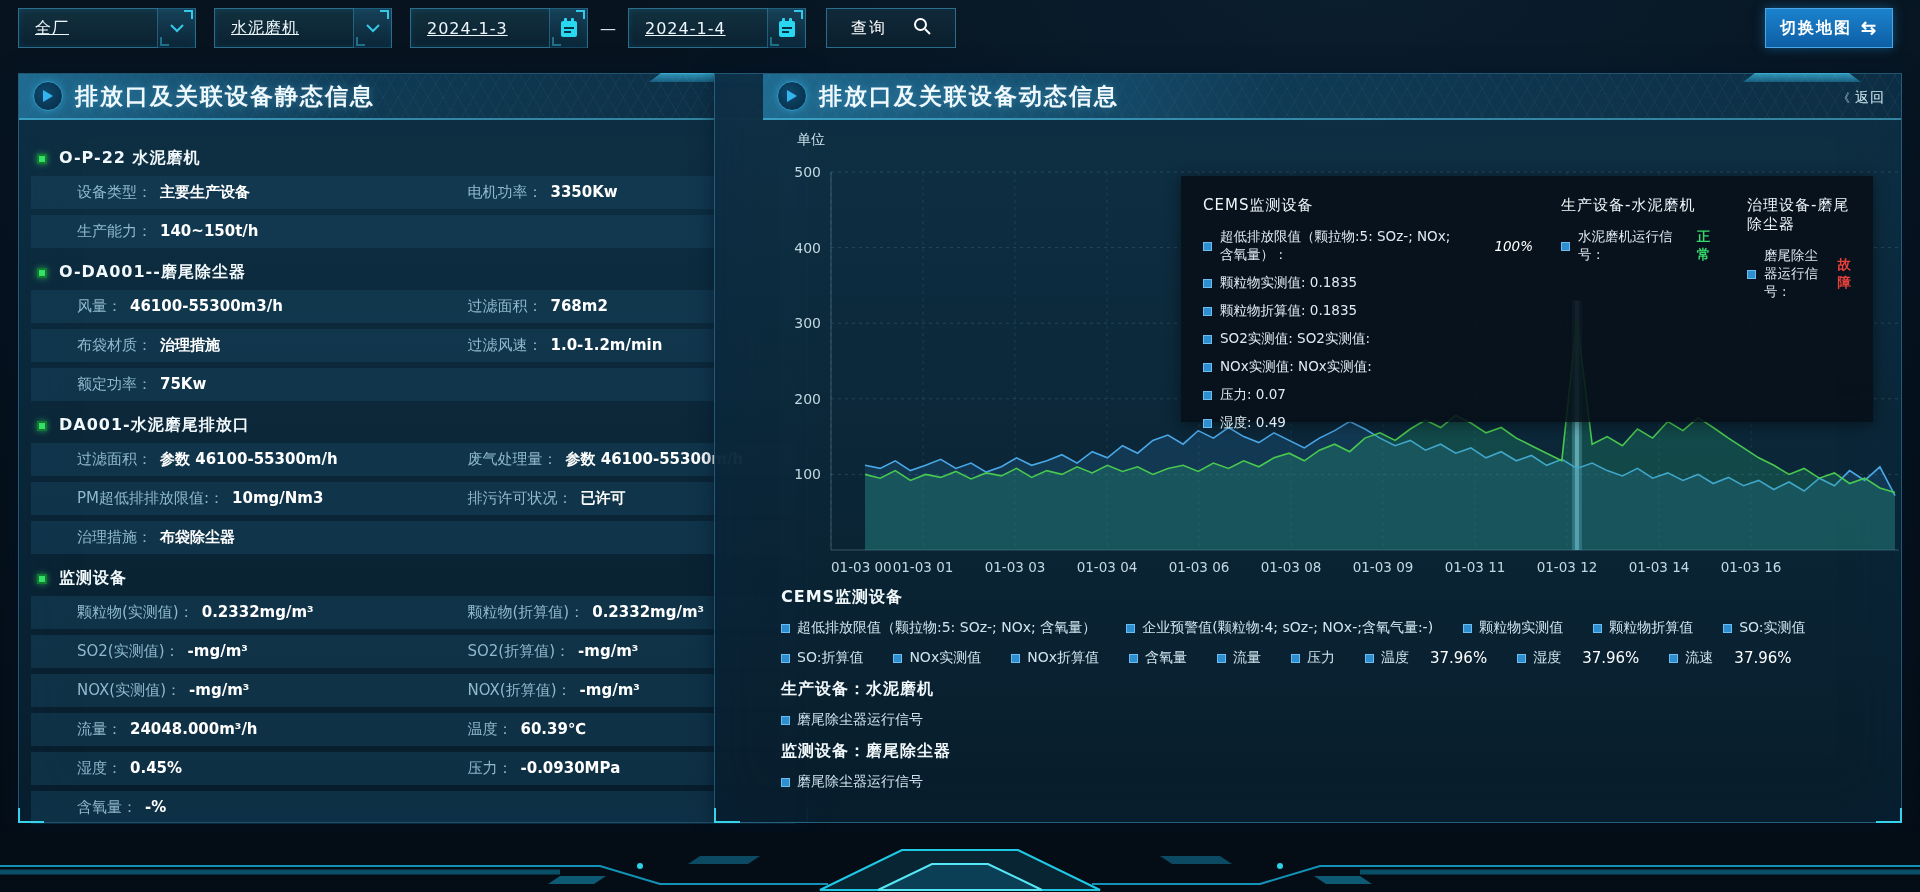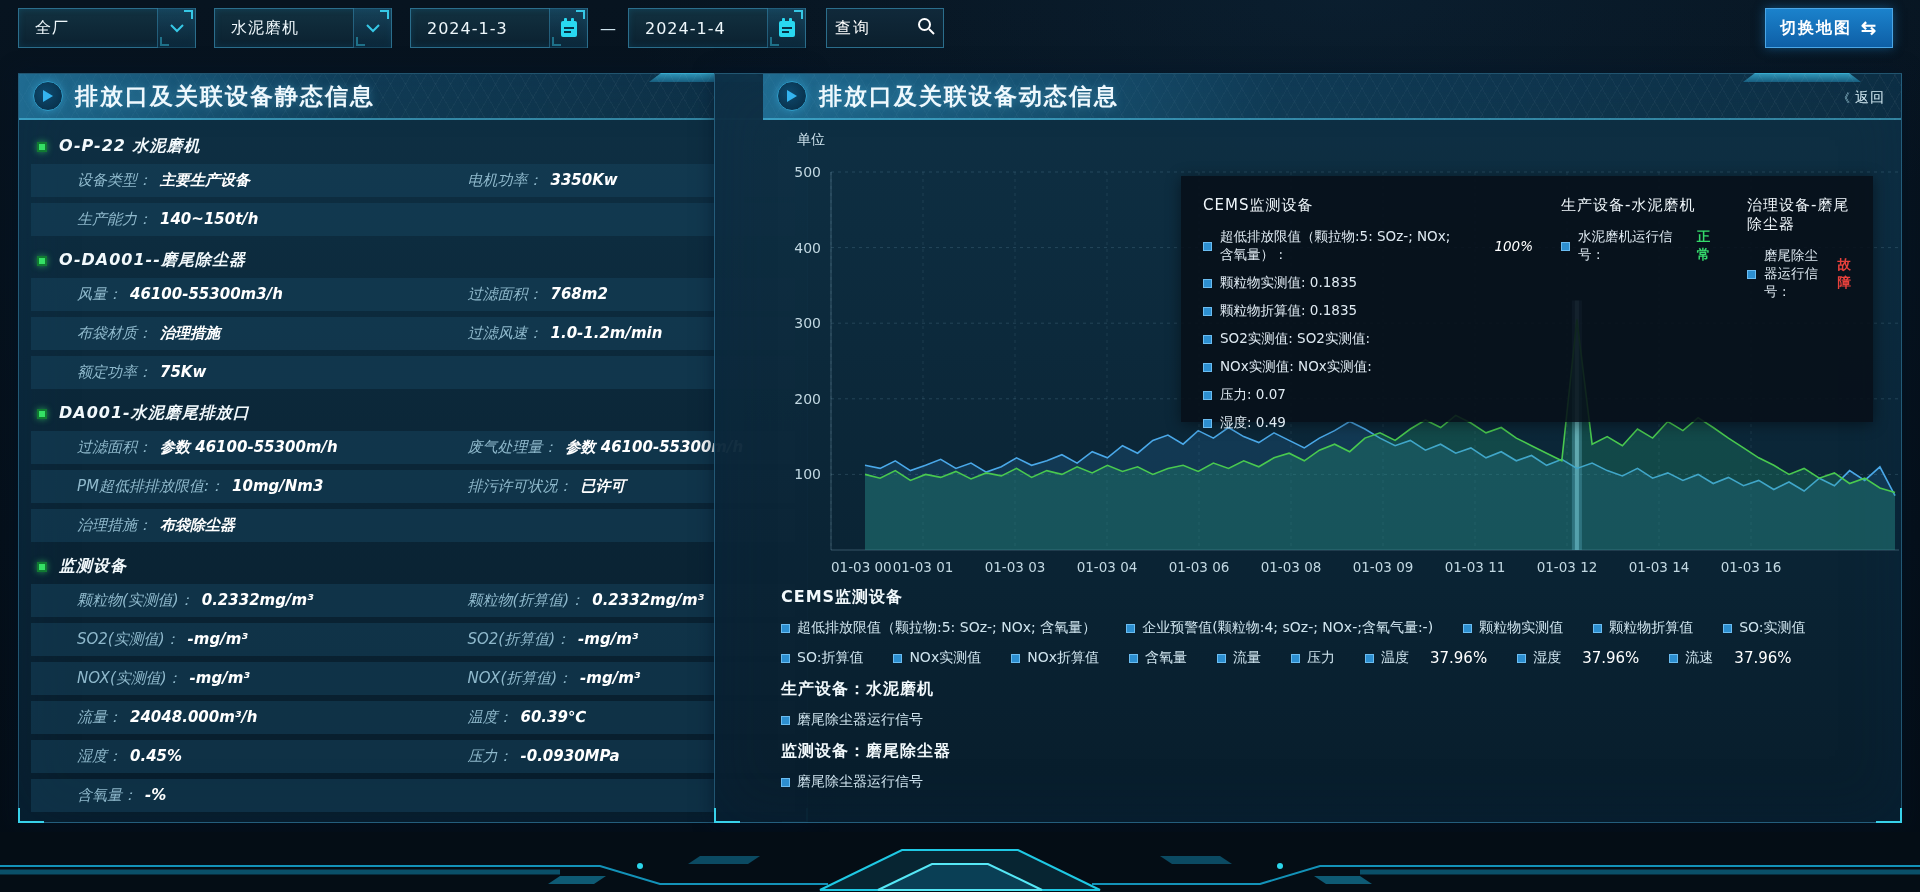--- a/index.html
+++ b/index.html
@@ -15,36 +15,36 @@
 
   
   .topbar { position:absolute; top:8px; left:18px; height:40px; display:flex; align-items:center; }
   .ctl {
     position:relative; height:40px; display:flex; align-items:center;
     background:linear-gradient(180deg,#123140 0%, #0b2130 100%);
     border:1px solid #2b6e8c; margin-right:18px;
     box-shadow:0 0 6px rgba(20,120,160,0.25) inset;
   }
   .sel, .datebox { width:178px; }
-  .ctl .txt { flex:1; padding-left:16px; font-size:16px; color:#eef7fb; letter-spacing:1px; }
+  .ctl .txt { flex:1; padding-left:16px; font-size:16px; color:#eef7fb; letter-spacing:1px;text-decoration:underline; }
   .ctl .btnbox {
     width:38px; height:40px; display:flex; align-items:center; justify-content:center;
     border-left:1px solid rgba(60,150,190,0.45);
     background:linear-gradient(180deg,rgba(25,80,110,0.55),rgba(10,40,60,0.55));
     position:relative; cursor:pointer;
   }
   .ctl .btnbox::before, .ctl .btnbox::after{
     content:""; position:absolute; width:7px; height:7px;
   }
   .ctl .btnbox::before{ top:2px; right:2px; border-top:2px solid #36c8e6; border-right:2px solid #36c8e6; }
   .ctl .btnbox::after{ bottom:2px; left:2px; border-bottom:2px solid rgba(54,200,230,0.45); border-left:2px solid rgba(54,200,230,0.45); }
   .date-dash{ margin:0 10px 0 -6px; width:16px; color:#cfe4ee; font-size:16px; margin-right:12px; }
   .query-btn{
-    height:40px; width:118px; display:flex; align-items:center; justify-content:space-between;
-    padding:0 8px; background:linear-gradient(180deg,#10293a,#0b1f2d);
+    height:40px; width:130px; display:flex; align-items:center; justify-content:space-between;
+    padding:0 24px; background:linear-gradient(180deg,#10293a,#0b1f2d);
     border:1px solid #2b6e8c; color:#fff; font-size:16px; letter-spacing:2px; cursor:pointer;
   }
   .switch-map{
     position:absolute; top:8px; right:27px; height:40px; padding:0 14px;
     display:flex; align-items:center; gap:9px;
     background:linear-gradient(180deg,#1b82cc,#0e5fa6);
     border:1px solid #4ba6e6; color:#fff; font-size:16px; font-weight:bold;
     letter-spacing:2px; cursor:pointer; box-shadow:0 0 10px rgba(30,130,200,0.5);
   }
   .swap-glyph{ font-size:18px; font-weight:bold; }
@@ -78,21 +78,21 @@
     border:1px solid #2f9cc9; display:flex; align-items:center; justify-content:center;
     box-shadow:0 0 8px rgba(60,180,230,0.5); }
   .back-link{ position:absolute; right:16px; top:15px; font-size:14px; color:#d5ecf5;
     cursor:pointer; letter-spacing:1px; }
   .back-link .bk{ color:#9fcede; margin-right:4px; font-size:12px; }
   .corner{ position:absolute; width:26px; height:15px; }
   .c-bl{ left:-1px; bottom:-1px; border-left:2px solid #38d2ea; border-bottom:2px solid #38d2ea; }
   .c-br{ right:-1px; bottom:-1px; border-right:2px solid #38d2ea; border-bottom:2px solid #38d2ea; }
 
   
-  .groups{ padding-top:8px;font-style:italic; }
+  .groups{ padding-top:20px; }
   .sec-head{ display:flex; align-items:center; gap:12px; padding:8px 0 7px 18px;
     font-size:16px; font-weight:bold; color:#f2f9fc; letter-spacing:1px; }
   .bullet{ width:10px; height:10px; background:#35e065; border:2px solid #117a32;
     box-shadow:0 0 6px rgba(53,224,101,0.6); }
   .info-row{ display:grid; grid-template-columns:55% 45%;
     background:rgba(21,68,94,0.5); margin:0 12px 6px 12px; padding:7px 8px 7px 46px;
     font-size:15px; line-height:19px; }
   .info-row .lbl{ color:#8fb9cc; margin-right:8px; }
   .info-row .val{ color:#ffffff; font-weight:bold; }
 

